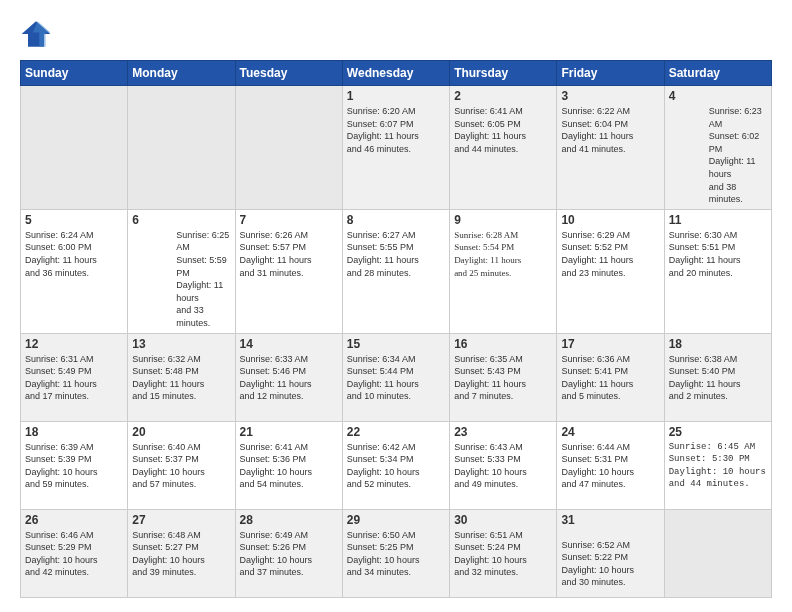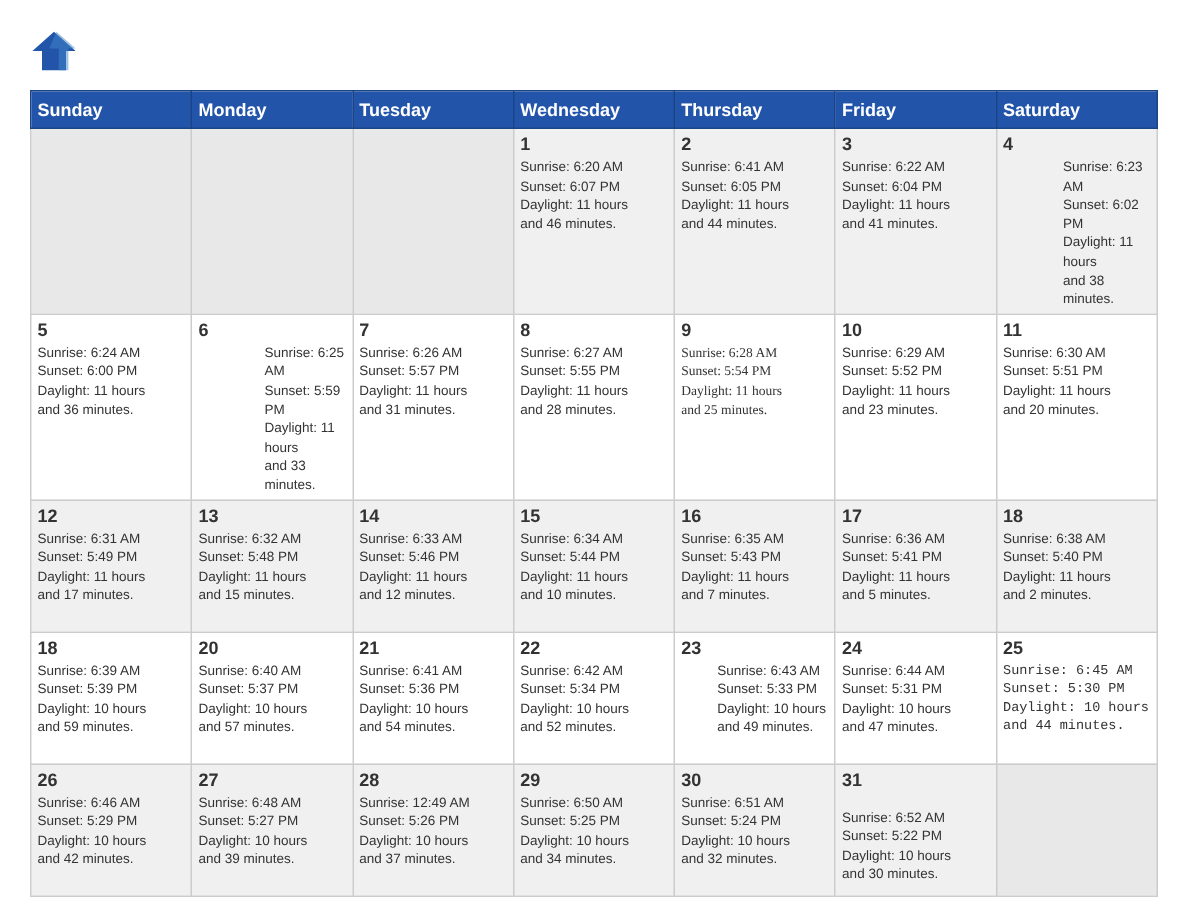--- a/index.html
+++ b/index.html
@@ -300,21 +300,21 @@
           </td>
           <td>
             <span class="day-number">22</span>
             <div class="day-info" style="white-space: pre-line;">Sunrise: 6:42 AM
 Sunset: 5:34 PM
 Daylight: 10 hours
 and 52 minutes.</div>
           </td>
           <td>
             <span class="day-number">23</span>
-            <div class="day-info" style="white-space: pre-line; margin-left: 24px;">Sunrise: 6:43 AM
+            <div class="day-info" style="white-space: pre-line;">Sunrise: 6:43 AM
 Sunset: 5:33 PM
 Daylight: 10 hours
 and 49 minutes.</div>
           </td>
           <td>
             <span class="day-number">24</span>
             <div class="day-info" style="white-space: pre-line;">Sunrise: 6:44 AM
 Sunset: 5:31 PM
 Daylight: 10 hours
 and 47 minutes.</div>
@@ -337,21 +337,21 @@
           </td>
           <td>
             <span class="day-number">27</span>
             <div class="day-info" style="white-space: pre-line;">Sunrise: 6:48 AM
 Sunset: 5:27 PM
 Daylight: 10 hours
 and 39 minutes.</div>
           </td>
           <td>
             <span class="day-number">28</span>
-            <div class="day-info" style="white-space: pre-line;">Sunrise: 12:49 AM
+            <div class="day-info" style="white-space: pre-line;">Sunrise: 6:49 AM
 Sunset: 5:26 PM
 Daylight: 10 hours
 and 37 minutes.</div>
           </td>
           <td>
             <span class="day-number">29</span>
             <div class="day-info" style="white-space: pre-line;">Sunrise: 6:50 AM
 Sunset: 5:25 PM
 Daylight: 10 hours
 and 34 minutes.</div>

